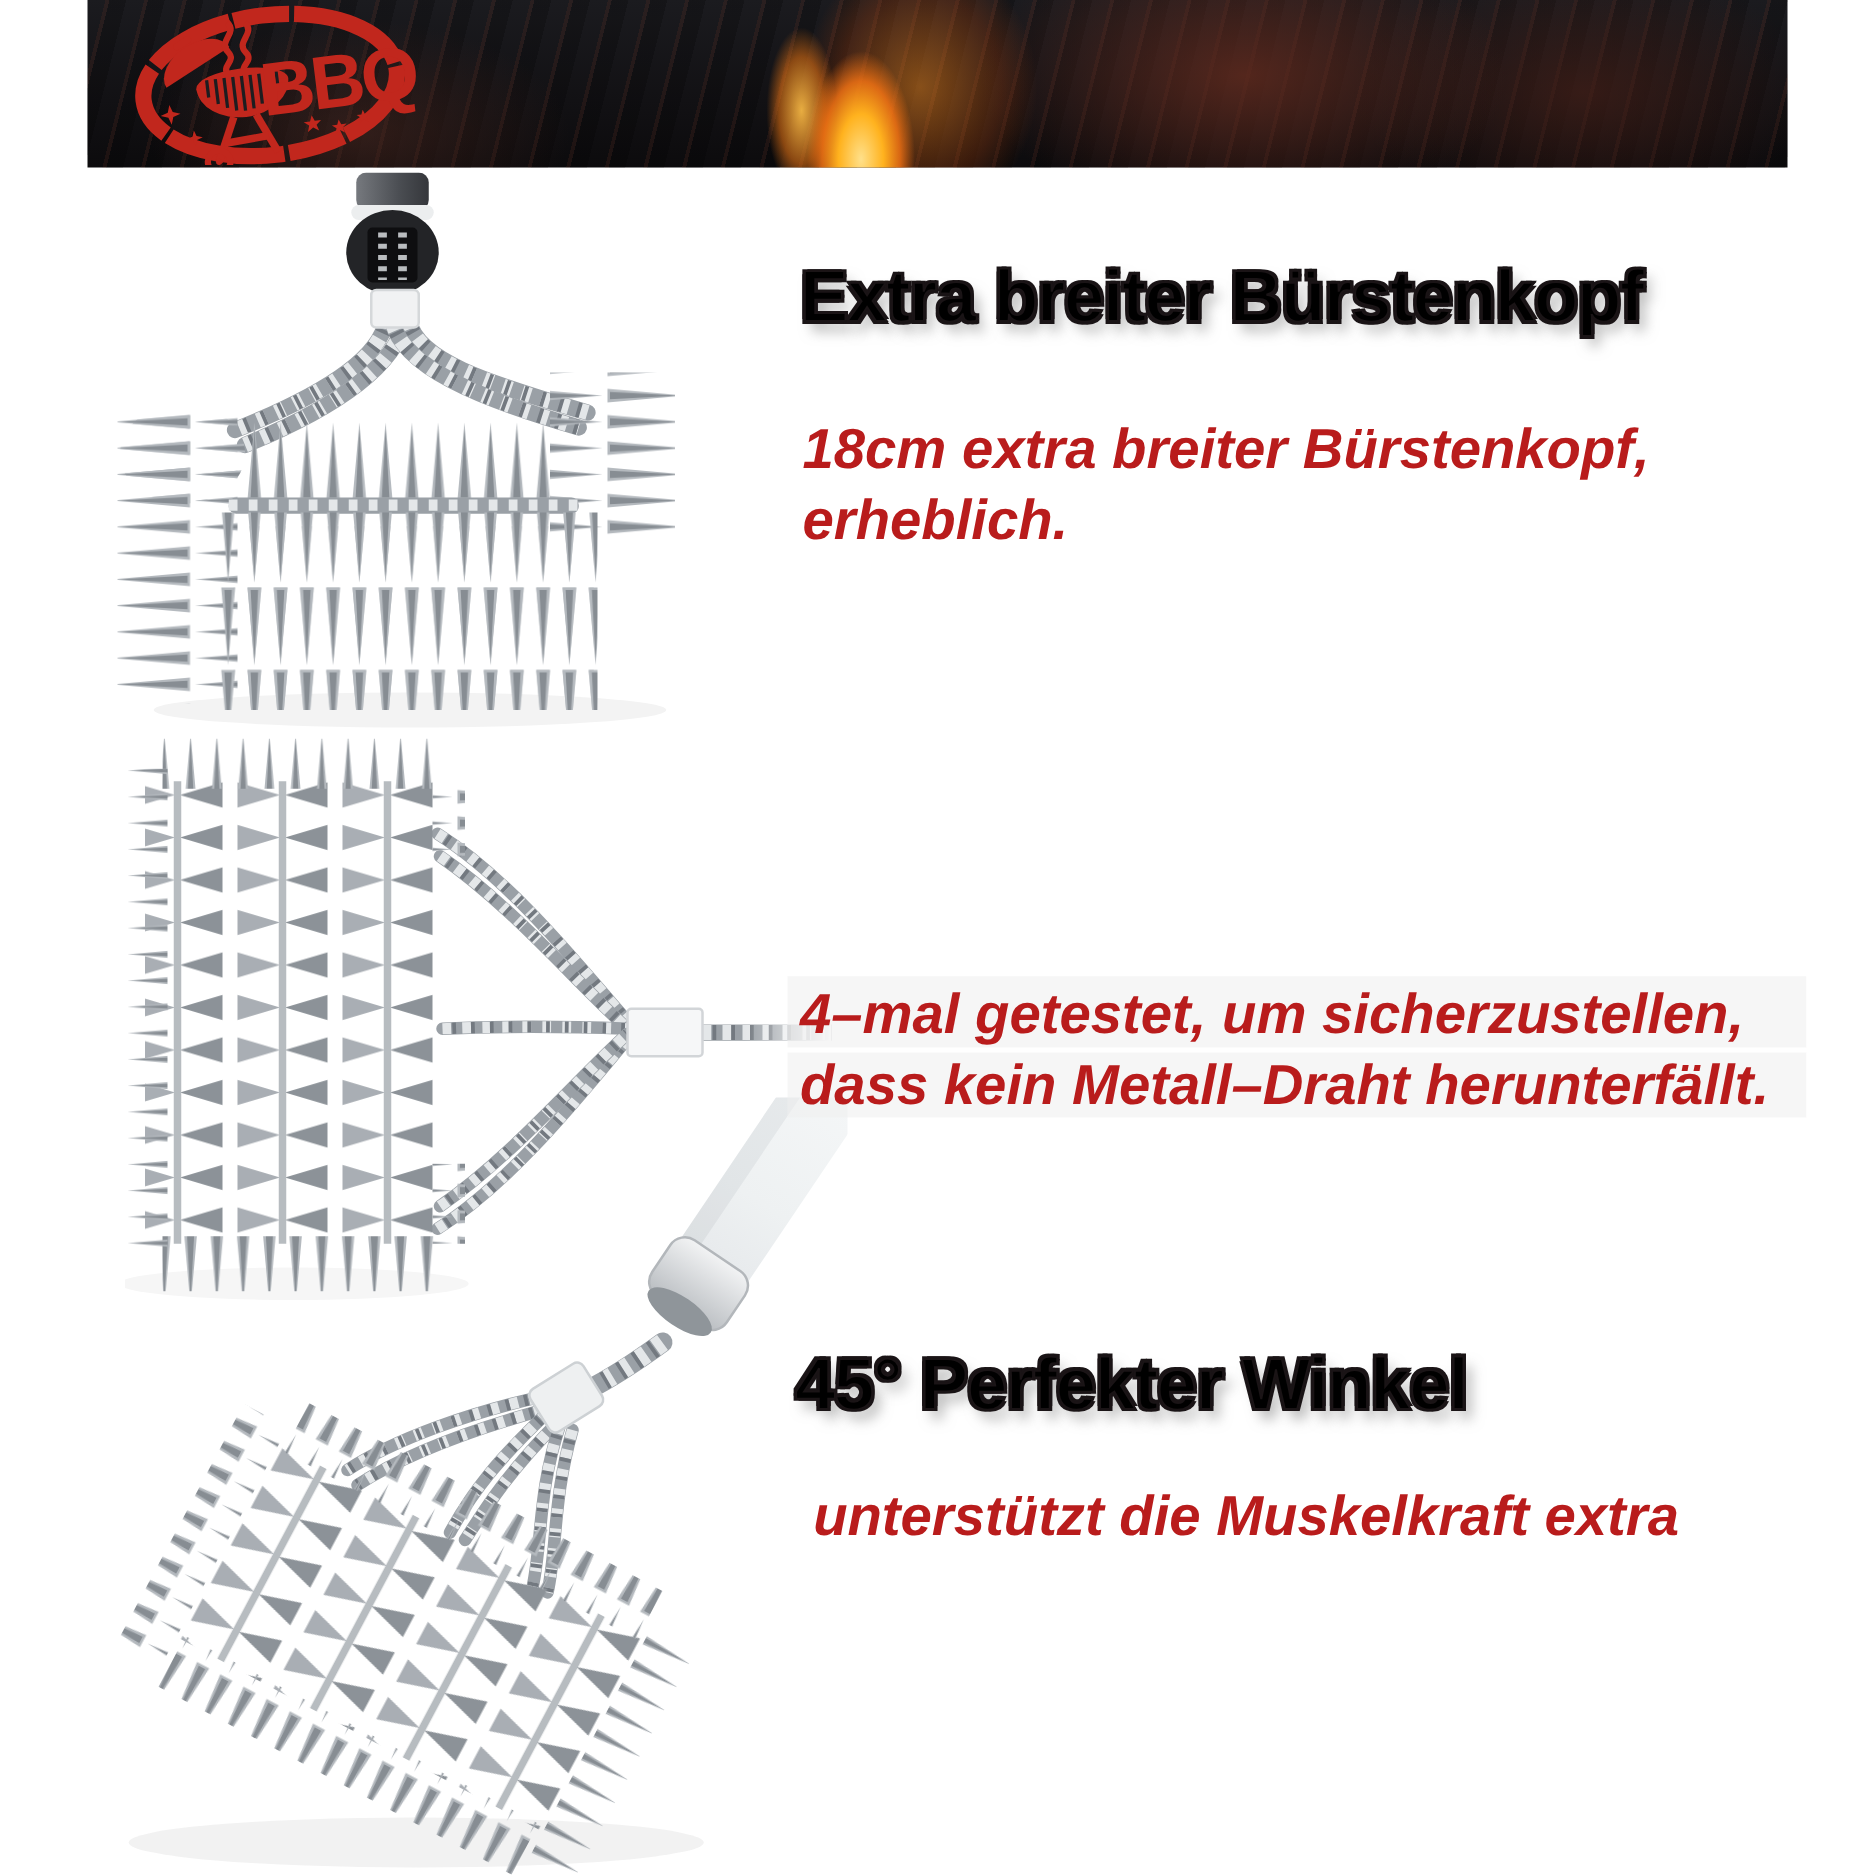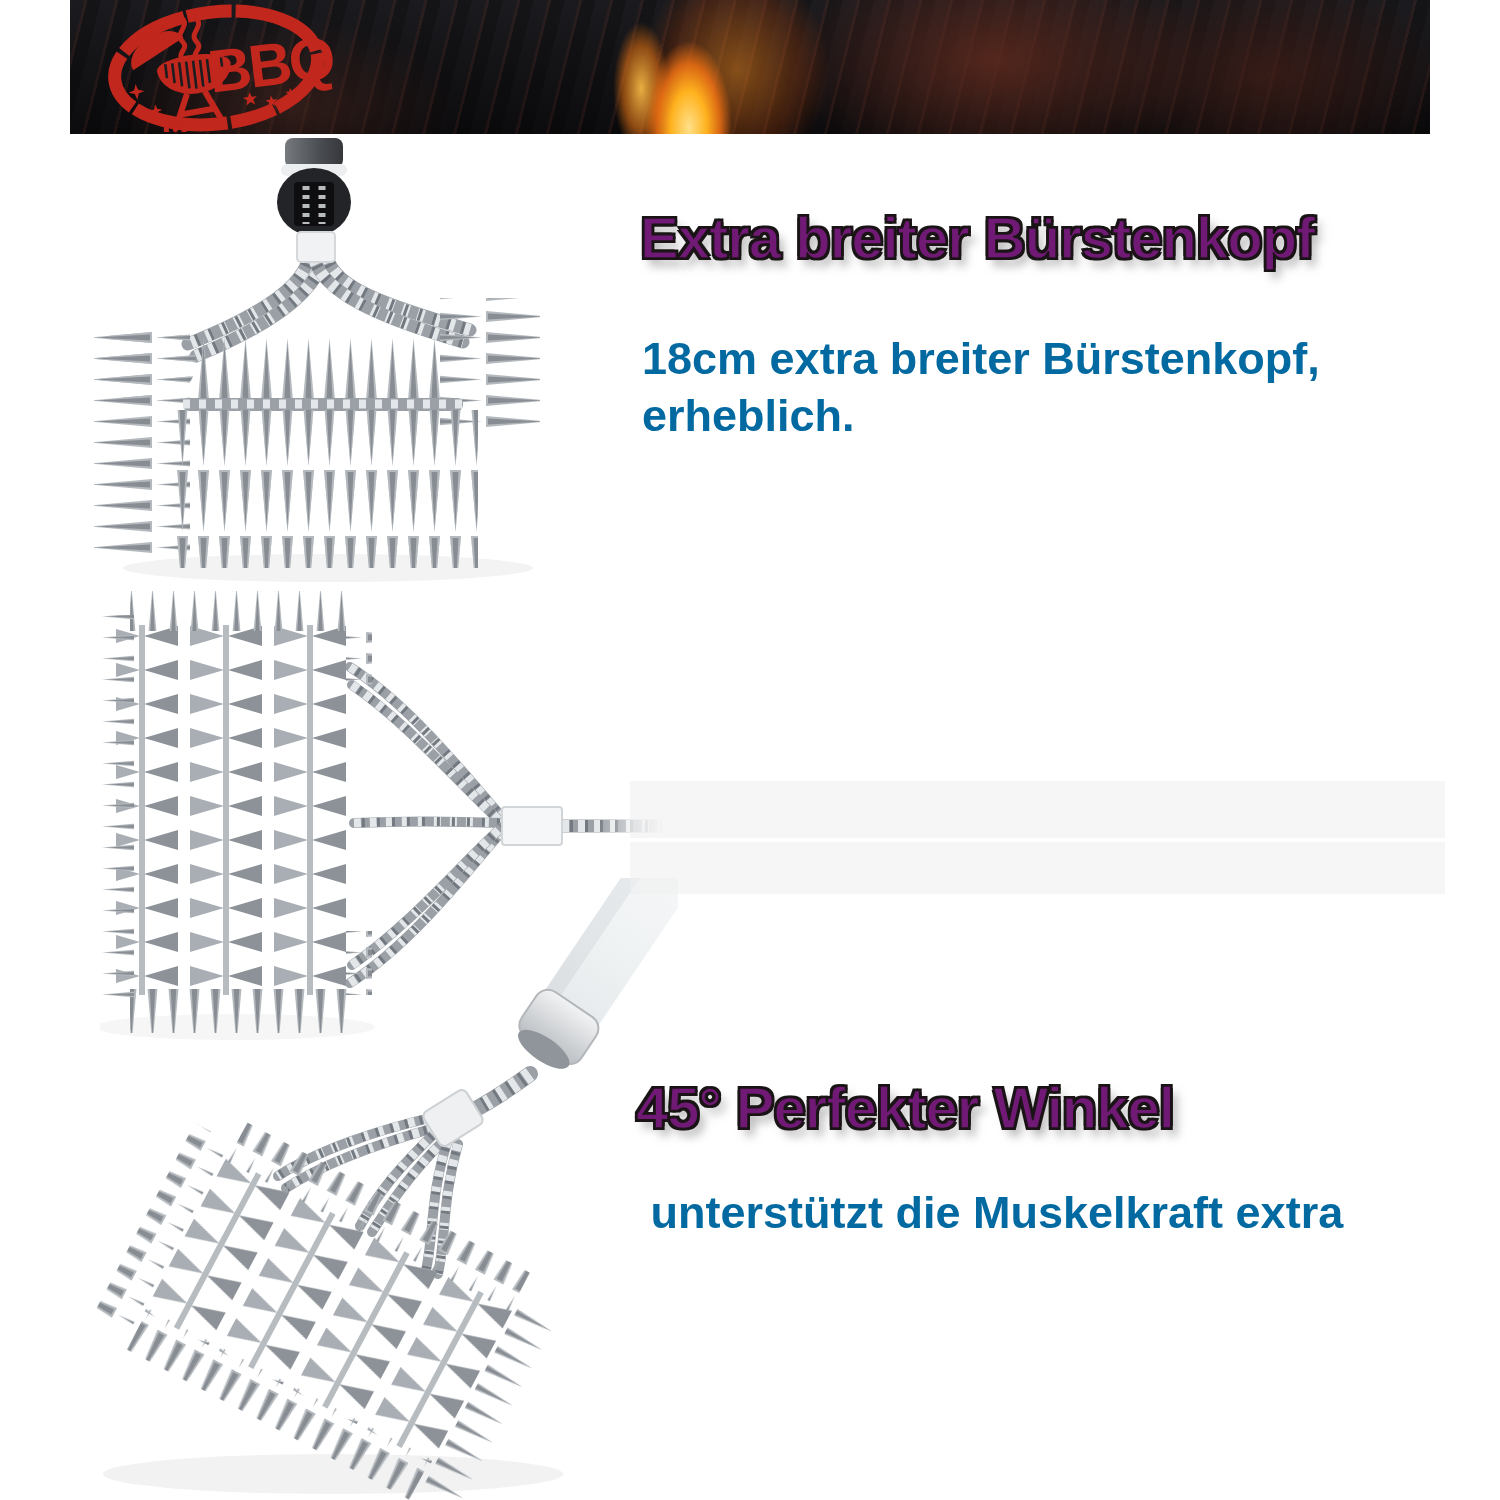--- a/index.html
+++ b/index.html
@@ -17,28 +17,28 @@
       radial-gradient(300px 170px at 68% 45%, rgba(95,42,30,.85), rgba(30,15,10,0) 70%),
       radial-gradient(260px 150px at 88% 55%, rgba(70,32,24,.7), rgba(25,12,8,0) 70%),
       radial-gradient(240px 130px at 16% 80%, rgba(85,45,35,.5), rgba(20,10,8,0) 70%),
       repeating-linear-gradient(104deg, rgba(0,0,0,0) 0 14px, rgba(120,55,38,.16) 14px 17px, rgba(0,0,0,.22) 17px 30px),
       linear-gradient(180deg,#1b1b1f 0%,#121114 60%,#0c0b0d 100%);
   }
   .logo-svg{position:absolute;left:26px;top:2px;}
   
   .heading{
     position:absolute;z-index:2;font-weight:bold;font-size:58px;letter-spacing:-1px;
-    color:#701a75;white-space:pre;
+    color:#000000;white-space:pre;
     -webkit-text-stroke:1.6px #1a1416;
     text-shadow:-2px -2px 0 #1a1416, 2px -2px 0 #1a1416, -2px 2px 0 #1a1416, 2px 2px 0 #1a1416,
                  6px 8px 10px rgba(120,120,120,.55);
   }
   .body-block{position:absolute;z-index:2;}
   .body-line{
-    font-weight:bold;font-size:45px;line-height:57px;color:#0369a1;white-space:pre;
+    font-weight:bold;font-size:45px;line-height:57px;color:#b91c1c;white-space:pre;font-style:italic;
   }
   .strip{position:absolute;z-index:1;background:#efefef;opacity:.55;}
   .product-svg{position:absolute;z-index:0;}
   
   .wb{stroke:#9aa0a6;stroke-width:13;fill:none;stroke-linecap:round}
   .wh{stroke:#e4e7e9;stroke-width:12;fill:none;stroke-dasharray:7 9}
   .ws{stroke:#737980;stroke-width:12;fill:none;stroke-dasharray:3 12;stroke-dashoffset:7}
   .wb.t{stroke-width:16}.wh.t{stroke-width:15}.ws.t{stroke-width:15}
   .wb.s{stroke-width:10}.wh.s{stroke-width:9}.ws.s{stroke-width:9}
   .logo-red{fill:#c1271d}
@@ -230,20 +230,24 @@
       <rect x="30" y="404" width="220" height="44" fill="url(#pSpikeDown)"></rect>
       <rect x="0" y="30" width="34" height="390" fill="url(#pSpikeLeft)"></rect>
       <rect x="246" y="40" width="26" height="64" fill="url(#pSpikeRight)"></rect>
       <rect x="246" y="346" width="26" height="64" fill="url(#pSpikeRight)"></rect>
     </g>
   </svg>
 
   <div class="strip" style="left:630px;top:781px;width:815px;height:57px"></div>
   <div class="strip" style="left:630px;top:842px;width:815px;height:52px"></div>
 
+  <div class="body-block" style="left:640px;top:782px">
+    <div class="body-line">4–mal getestet, um sicherzustellen,</div>
+    <div class="body-line">dass kein Metall–Draht herunterfällt.</div>
+  </div>
 
   <svg class="product-svg" style="left:78px;top:878px" width="600" height="622" viewBox="0 0 600 622">
     <defs>
       <path id="s3r" d="M452 196 C430 212 408 226 392 234"></path>
       <path id="s3a" d="M352 240 C300 252 240 272 200 298"></path>
       <path id="s3b" d="M356 250 C306 264 248 284 208 310"></path>
       <path id="s3c" d="M360 252 C320 290 300 315 282 348"></path>
       <path id="s3d" d="M370 258 C330 298 312 326 294 354"></path>
       <path id="s3e" d="M370 262 C352 316 356 356 348 392"></path>
       <path id="s3f" d="M380 266 C364 322 368 360 360 396"></path>

